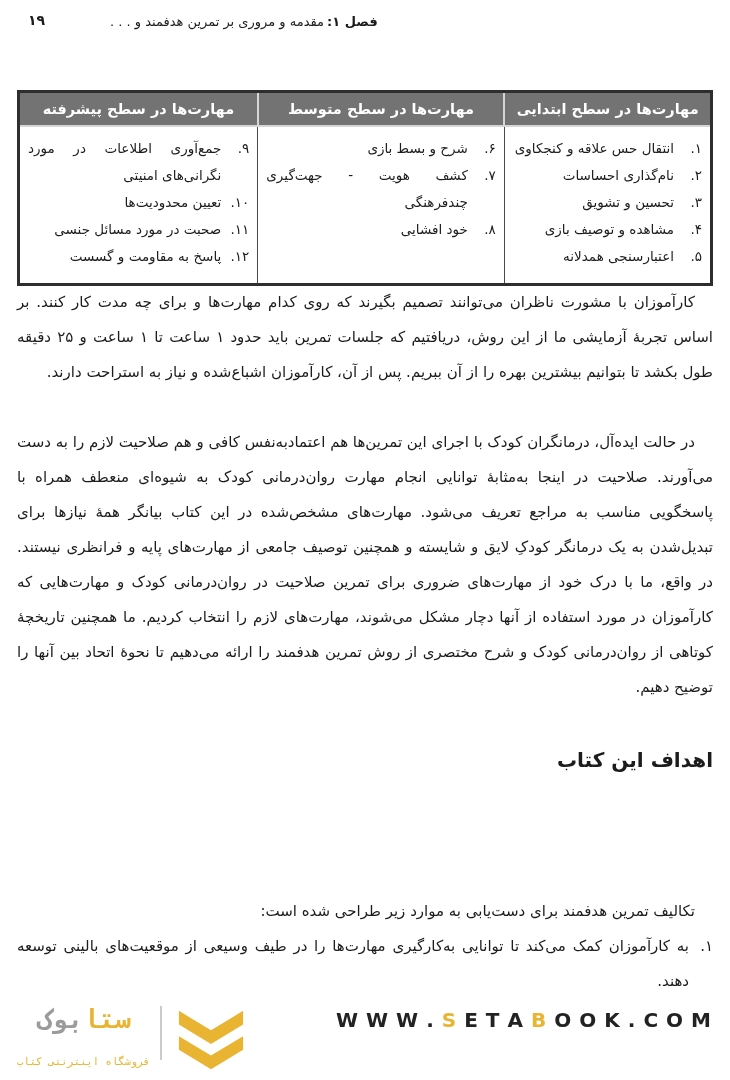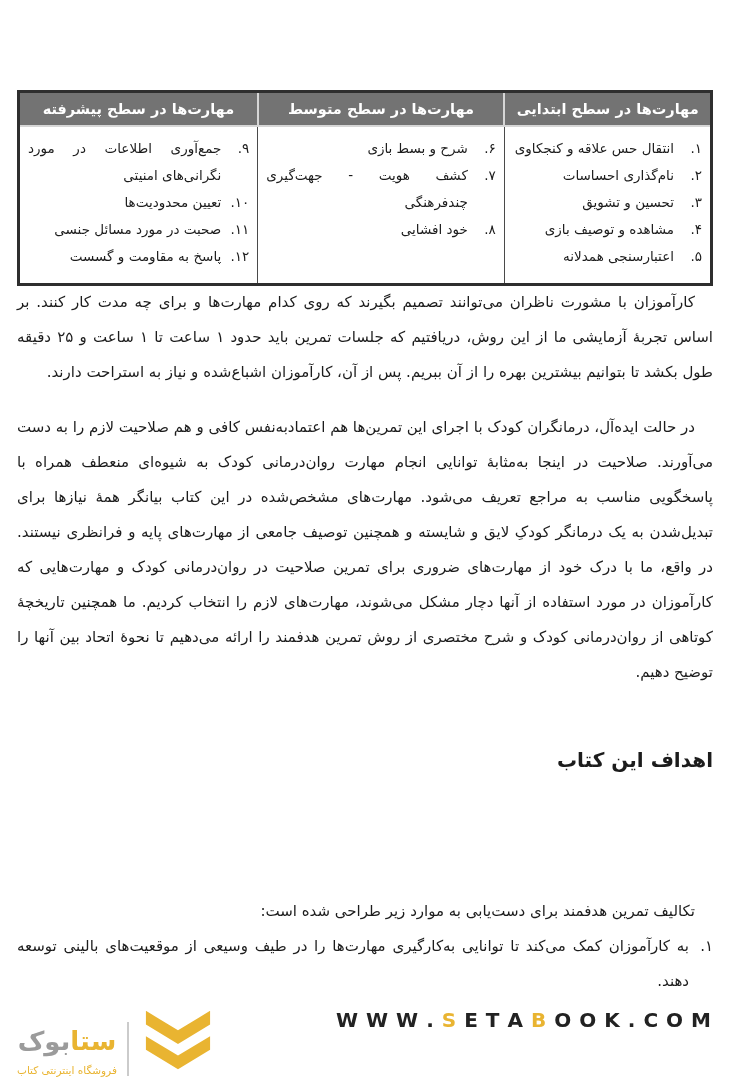--- a/index.html
+++ b/index.html
@@ -34,52 +34,56 @@
     vertical-align:top;border-left:1px solid #4a4a4a;border-right:1px solid #4a4a4a;
     padding:8px 8px 10px 8px;height:138px;font-size:13.5px;}
   .titem{display:flex;gap:6px;line-height:27px;text-align:justify;}
   .tnum{min-width:22px;text-align:right;flex:0 0 auto;}
   .ttext{flex:1;}
   
   .par{position:absolute;right:17px;left:17px;font-size:15px;line-height:35px;
     text-align:justify;margin:0;}
   .indent{text-indent:18px;}
   .p1{top:285px;}
-  .p2{top:410px;}
+  .p2{top:425px;}
   .sec-h{position:absolute;top:748px;right:17px;left:17px;margin:0;
     font-size:20px;font-weight:bold;text-align:right;}
   .p3{top:790px;}
   .p4{top:894px;}
   .list-row{position:absolute;top:929px;right:17px;left:17px;display:flex;gap:6px;
     font-size:15px;line-height:35px;text-align:justify;}
   .list-num{flex:0 0 auto;min-width:18px;}
   .list-text{flex:1;}
   
   .ftr{position:absolute;top:1004px;left:17px;right:17px;height:76px;
     display:flex;justify-content:space-between;align-items:flex-start;}
   .store{ text-align:right;padding-top:4px;}
   .store-title{font-weight:bold;font-size:16.5px;margin-bottom:6px;}
   .url{direction:ltr;font-weight:bold;font-size:20px;letter-spacing:2px;
     text-align:right;color:#222;}
   .url span{margin-left:6px;}
   .url span.gold{color:var(--gold);}
-  .logo{direction:ltr;display:flex;align-items:flex-end;gap:10px;padding-top:2px;}
+  .logo{direction:ltr;display:flex;align-items:flex-start;gap:10px;padding-top:2px;font-family:Liberation Mono, monospace;}
   .wm-stack{display:flex;flex-direction:column;align-items:center;}
   .wordmark{font-size:26px;font-weight:bold;line-height:30px;direction:rtl;}
   .wm-gold{color:var(--gold);}
   .wm-gray{color:var(--gray-logo);}
-  .tagline{color:var(--gold);font-size:10.5px;margin-top:8px;white-space:nowrap;}
+  .tagline{color:var(--gold);font-size:10.5px;margin-top:19px;white-space:nowrap;}
   .logo-divider{width:2px;height:54px;background:#cbcbcb;flex:0 0 auto;}
   .emblem{flex:0 0 auto;}
 </style>
 </head>
 <body>
 
 <div class="page">
 
+  <div class="hdr">
+    <span class="pagenum">۱۹</span>
+    <span class="chapter"><b>فصل ۱:</b><span>مقدمه و مروری بر تمرین هدفمند و . . .</span></span>
+  </div>
 
 
   <table class="skills">
     <thead>
         <tr id="skills-head">
           <th>مهارت‌ها در سطح ابتدایی</th>
           <th>مهارت‌ها در سطح متوسط</th>
           <th>مهارت‌ها در سطح پیشرفته</th>
         </tr>
       </thead>

